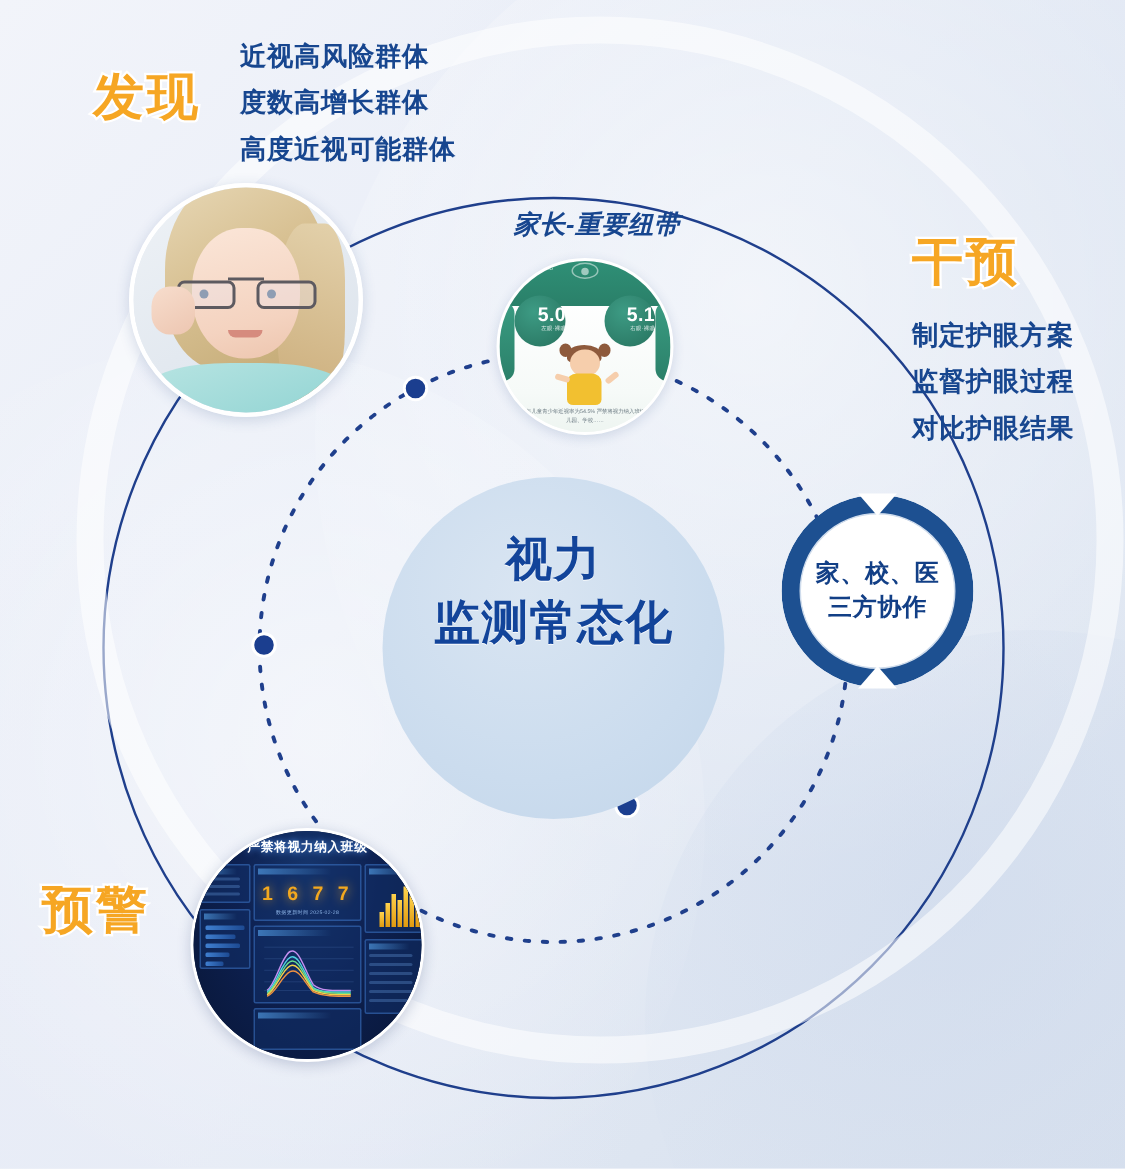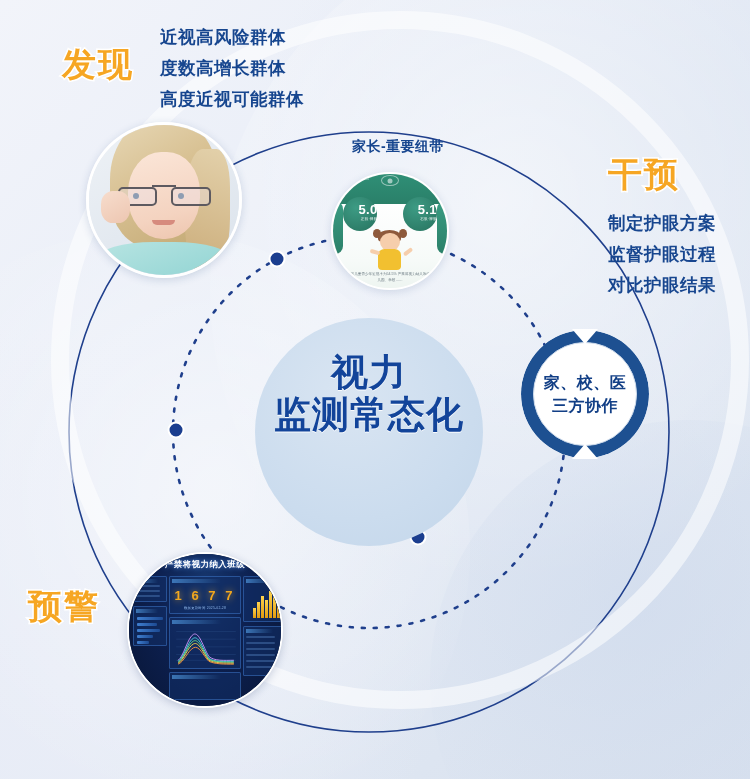--- a/index.html
+++ b/index.html
@@ -31,21 +31,21 @@
 
   
   #center-circle {
     position:absolute; left:255px; top:318px; width:228px; height:228px;
     border-radius:50%;
     background:radial-gradient(circle at 42% 34%, #d9e5f2 0%, #cbdcee 62%, #c3d6ea 100%);
   }
   #center-text {
     position:absolute; left:247px; top:352px; width:244px;
     text-align:center; color:#12449a; font-weight:bold;
-    font-size:37px; line-height:42px; letter-spacing:1px;
+    font-size:31px; line-height:42px; letter-spacing:1px;
     text-shadow:0 1px 0 rgba(255,255,255,.85);
   }
 
   
   .heading {
     position:absolute; font-size:34px; font-weight:bold;
     color:#F6A623; letter-spacing:2px;
     -webkit-text-stroke:3px #ffffff; paint-order:stroke fill;
   }
   #h-discover { left:62px; top:42px;text-align:right; }
@@ -91,21 +91,21 @@
                border-radius:0 0 9px 9px; background:#d68b7e; }
   #girl .hand { position:absolute; left:8%; top:44%; width:19%; height:21%;
                 border-radius:42%; background:linear-gradient(150deg,#f7ddcd,#edc6b1); }
   #girl .shirt{ position:absolute; left:6%; bottom:-4%; width:88%; height:26%;
                 border-radius:42% 42% 0 0;
                 background:linear-gradient(160deg,#b7e4e2,#8fd3d2); }
 
   
   #parent-label {
     position:absolute; left:318px; top:138px; width:160px; text-align:center;
-    color:#17468f; font-weight:bold; font-size:14px; letter-spacing:.5px;
+    color:#17468f; font-weight:bold; font-size:17px; letter-spacing:.5px;font-style:italic;
   }
   #app-circle {
     position:absolute; left:331px; top:172px; width:118px; height:118px;
     border-radius:50%; overflow:hidden; border:2.5px solid #ffffff;
     box-shadow:0 2px 8px rgba(40,70,130,.16);
     background:#f4f7f5;
   }
   #app-circle .top-band{ position:absolute; left:0; top:0; width:100%; height:26%;
                          background:linear-gradient(180deg,#2f8f76,#2a8069); }
   #app-circle .date { position:absolute; left:10%; top:6%; font-size:4.4px;

